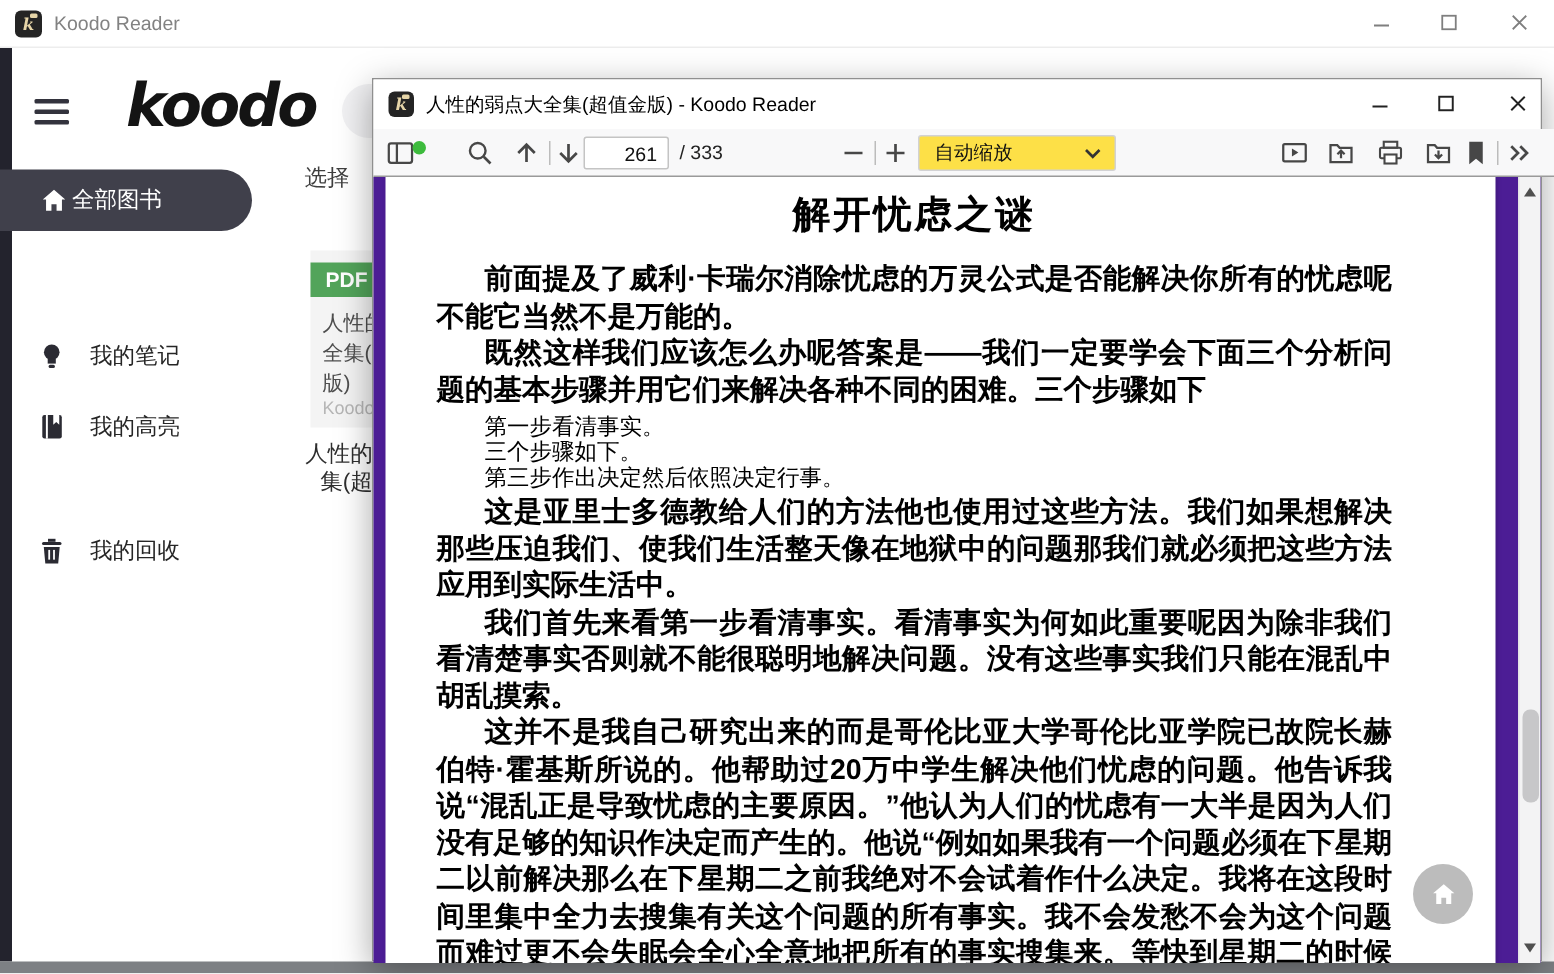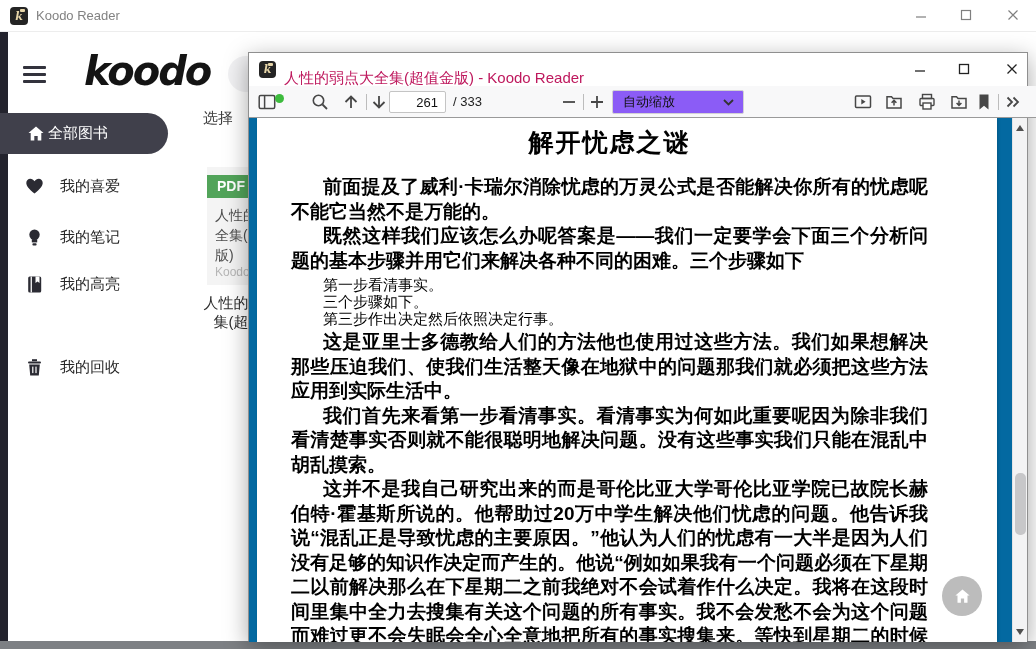--- a/index.html
+++ b/index.html
@@ -51,41 +51,41 @@
     line-height:20px; color:#4e4e4e; }
   .card-source { position:absolute; left:8px; top:98px; font-size:12px; color:#b6b6b6; }
   .book-caption { position:absolute; left:200px; top:294px; width:112px; text-align:center;
     font-size:15px; line-height:18.5px; color:#2e2e2e; }
 
   
   .pdf-window { position:absolute; left:248px; top:52px; width:780px; height:589px;
     background:#fff; border:1px solid #8f8f8f; box-shadow:0 6px 22px rgba(0,0,0,.35); }
   .pdf-titlebar { position:absolute; left:0; top:0; width:778px; height:33px; background:#fff; }
   .pdf-titlebar .app-icon { left:10px; top:8px; width:17px; height:17px; }
-  .pdf-title { position:absolute; left:35px; top:8px; line-height:33px; font-size:15px; color:#be185d; }
+  .pdf-title { position:absolute; left:35px; top:0; line-height:33px; font-size:13px; color:#000000; }
 
   .pdf-toolbar { position:absolute; left:0; top:33px; width:848px; height:32px;
     background:#f8f8f9; border-bottom:1px solid #9a9a9a; }
   .tbtn { position:absolute; top:7px; width:18px; height:18px; display:flex;
     align-items:center; justify-content:center; cursor:pointer; }
   .tdiv { position:absolute; top:8px; width:1px; height:16px; background:#bcbcbc; }
   .green-dot { position:absolute; left:17px; top:1px; width:9px; height:9px;
     border-radius:50%; background:#3dbb3d; }
   .page-input { position:absolute; left:140px; top:5px; width:57px; height:22px;
     border:1px solid #c4c4c4; border-radius:2px; background:#fff; font-size:13px;
     text-align:right; padding-right:7px; color:#111; }
   .page-total { position:absolute; left:204px; top:0; line-height:32px; font-size:13px; color:#222;text-align:center; }
   .zoom-select { position:absolute; left:363px; top:4px; width:132px; height:24px;
-    background:#8b5cf6; border:1px solid #d2d2d4; border-radius:2px; cursor:pointer; }
+    background:#fde047; border:1px solid #d2d2d4; border-radius:2px; cursor:pointer; }
   .zoom-select .zlabel { position:absolute; left:10px; top:0; line-height:22px; font-size:13px; color:#111; }
   .zoom-select svg { position:absolute; right:9px; top:8px; }
 
   
   .pdf-content { position:absolute; left:0; top:65px; width:778px; height:524px;
-    background:#0369a1; overflow:hidden; }
+    background:#4c1d95; overflow:hidden; }
   .pdf-page { position:absolute; left:8px; top:0; width:740px; height:524px; background:#fff;
     box-shadow:1px 0 3px rgba(0,0,0,.18); overflow:hidden; }
   .page-text { padding:0 69px 0 34px; color:#000; }
   .page-text h1 { margin-top:8px; margin-bottom:16px; font-size:25px; font-weight:bold;
     text-align:center; letter-spacing:2px; }
   .page-text p { font-size:19px; line-height:24.5px; text-align:justify; text-indent:32px;font-weight:bold; }
   .steps { margin:3px 0 3px 32px; }
   .steps div { font-size:15px; line-height:17px; }
 
   .v-scrollbar { position:absolute; right:0; top:0; width:15px; height:524px;
@@ -142,26 +142,20 @@
   <div class="search-pill"></div>
   <div class="select-label">选择</div>
 
   <div class="nav-pill">
     <svg width="18" height="18" viewBox="0 0 18 18">
       <path d="M9 1.5 L16.5 8 h-2.2 v7.5 h-3.6 v-4.4 h-3.4 v4.4 H3.7 V8 H1.5 z" fill="#fff"></path>
     </svg>
     <span class="lbl">全部图书</span>
   </div>
 
-  <div class="side-item" style="top:170px;">
-    <svg width="19" height="18" viewBox="0 0 19 18">
-      <path d="M9.5 16.5 C4 12 1.3 8.8 1.3 5.9 C1.3 3.6 3.1 1.8 5.3 1.8 C7 1.8 8.4 2.8 9.5 4.2 C10.6 2.8 12 1.8 13.7 1.8 C15.9 1.8 17.7 3.6 17.7 5.9 C17.7 8.8 15 12 9.5 16.5 z" fill="#2b2b33"></path>
-    </svg>
-    <span class="lbl">我的喜爱</span>
-  </div>
 
   <div class="side-item" style="top:221px;text-align:right;">
     <svg width="19" height="19" viewBox="0 0 19 19">
       <circle cx="9.5" cy="6.8" r="5.2" fill="#2b2b33"></circle>
       <rect x="6.8" y="11.2" width="5.4" height="3.2" fill="#2b2b33"></rect>
       <rect x="7.4" y="15.2" width="4.2" height="2.2" rx="1" fill="#2b2b33"></rect>
     </svg>
     <span class="lbl">我的笔记</span>
   </div>
 

